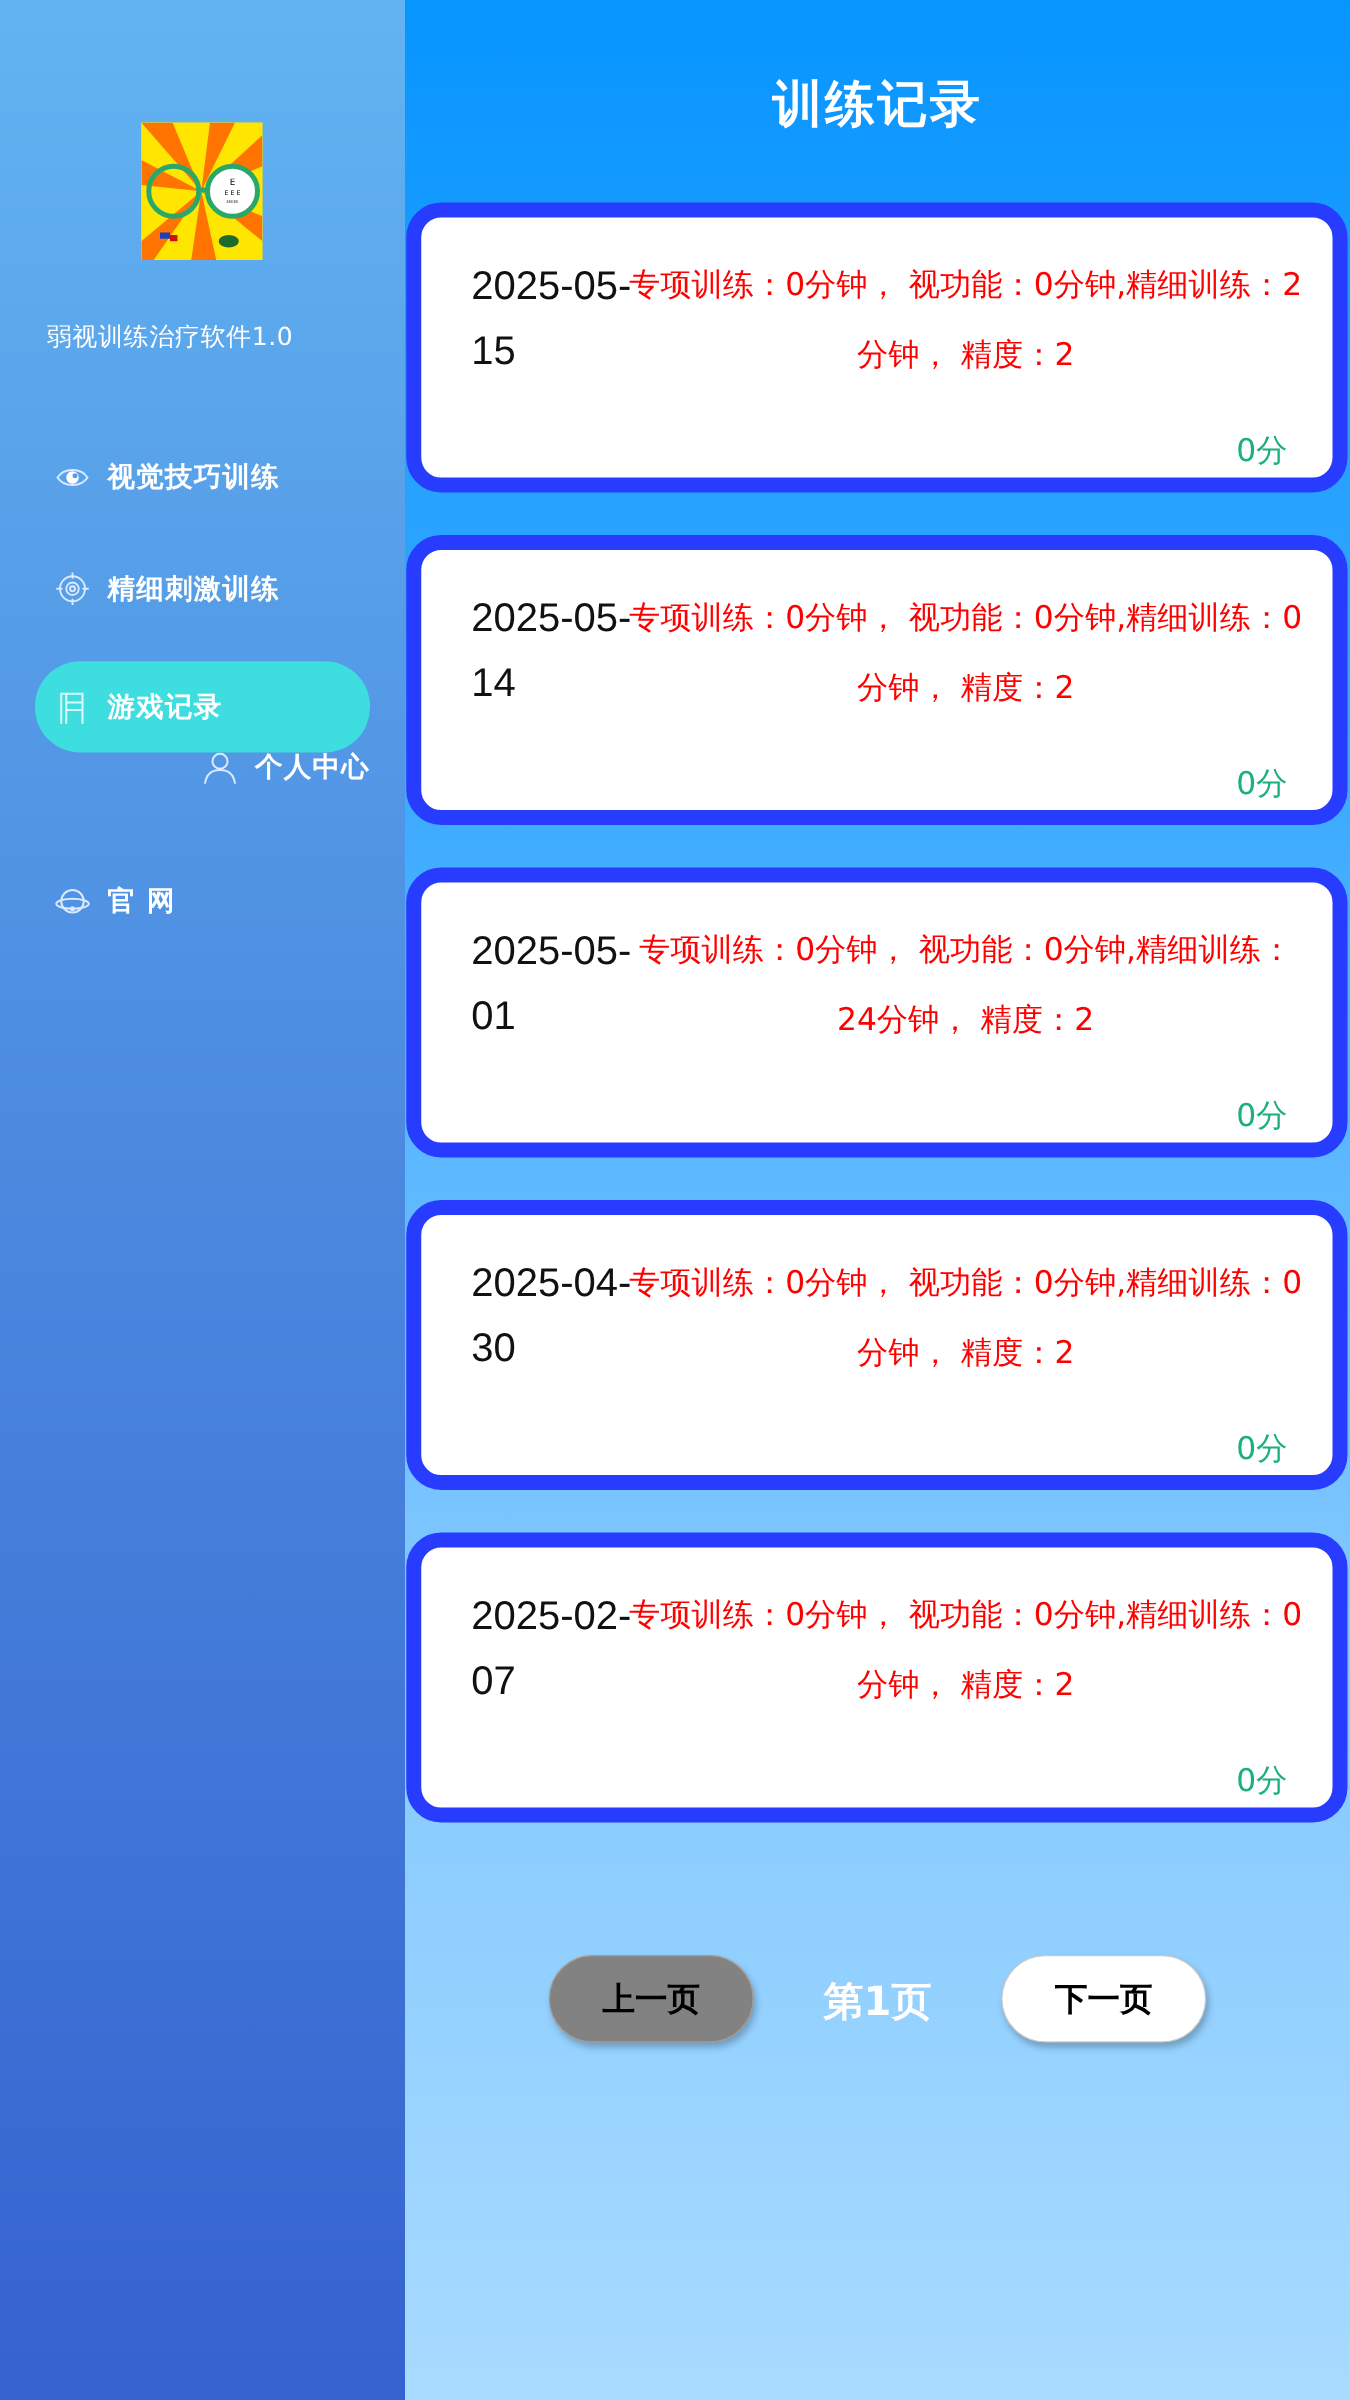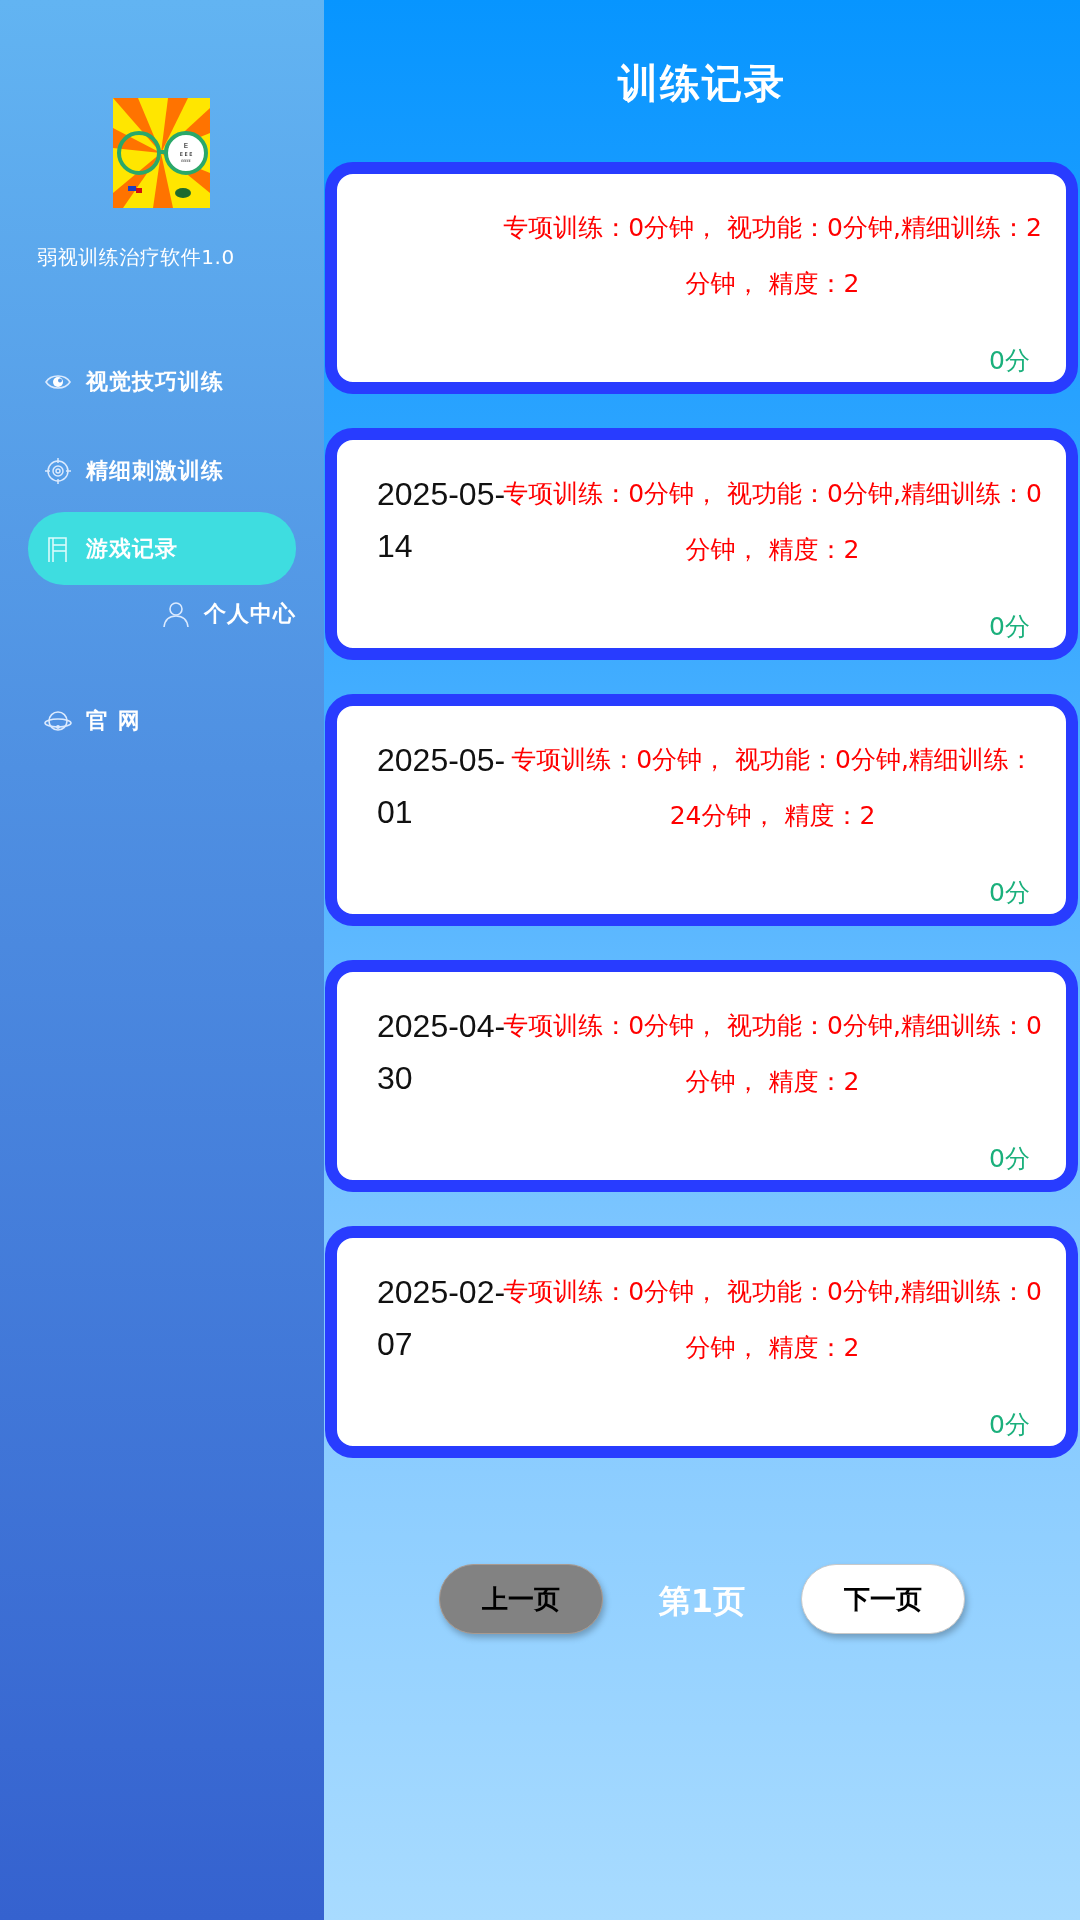--- a/index.html
+++ b/index.html
@@ -9,21 +9,21 @@
   .sidebar {
     position: absolute; left: 0; top: 0; width: 324px; height: 1920px;
     background: linear-gradient(180deg, #62b4f2 0%, #4f90e2 40%, #3562cf 100%);
   }
   .logo {
     position: absolute; left: 113px; top: 98px; width: 97px; height: 110px;
     overflow: hidden; background: #ffe600;
   }
   .logo svg { width: 100%; height: 100%; display: block; }
   .app-name {
-    position: absolute; left: 0; width: 272px; top: 244px; text-align: center;
+    position: absolute; left: 0; width: 272px; top: 256px; text-align: center;
     color: #ffffff; font-size: 20px; letter-spacing: 0.5px;
   }
   .nav-item {
     position: absolute; left: 28px; width: 268px; height: 73px;
     display: flex; align-items: center; padding-left: 16px;
     border-radius: 36px; cursor: pointer;
   }
   .nav-item.active { background: #3edde0; }
   .nav-icon { width: 28px; height: 28px; margin-right: 14px; display: flex; align-items: center; justify-content: center; }
   .nav-icon svg { width: 28px; height: 28px; }
@@ -116,21 +116,21 @@
           <circle cx="14" cy="14" r="2"></circle>
           <line x1="14" y1="1" x2="14" y2="6"></line>
           <line x1="14" y1="22" x2="14" y2="27"></line>
           <line x1="1" y1="14" x2="6" y2="14"></line>
           <line x1="22" y1="14" x2="27" y2="14"></line>
         </svg>
     </span>
     <span class="nav-label">精细刺激训练</span>
   </div>
 
-  <div class="nav-item active" style="top:512px;text-align:right;">
+  <div class="nav-item active" style="top:529px;text-align:right;">
     <span class="nav-icon">
       <svg viewBox="0 0 28 28" fill="none" stroke="#dbfbfb" stroke-width="1.6">
           <path d="M5 27 V3 H22 V27"></path>
           <line x1="9" y1="10" x2="22" y2="10"></line>
           <line x1="9" y1="16" x2="22" y2="16"></line>
           <line x1="9" y1="3" x2="9" y2="27"></line>
         </svg>
     </span>
     <span class="nav-label">游戏记录</span>
   </div>
@@ -154,20 +154,21 @@
         </svg>
     </span>
     <span class="nav-label">官 网</span>
   </div>
 </div>
 
 <div class="main">
   <div class="page-title">训练记录</div>
 
   <div class="card" style="top:162px;">
+    <div class="card-date">2025-05-15</div>
     <div class="card-detail">专项训练：0分钟， 视功能：0分钟,精细训练：2分钟， 精度：2</div>
     <div class="card-score">0分</div>
   </div>
 
   <div class="card" style="top:428px;text-decoration:underline;">
     <div class="card-date">2025-05-14</div>
     <div class="card-detail">专项训练：0分钟， 视功能：0分钟,精细训练：0分钟， 精度：2</div>
     <div class="card-score">0分</div>
   </div>
 

